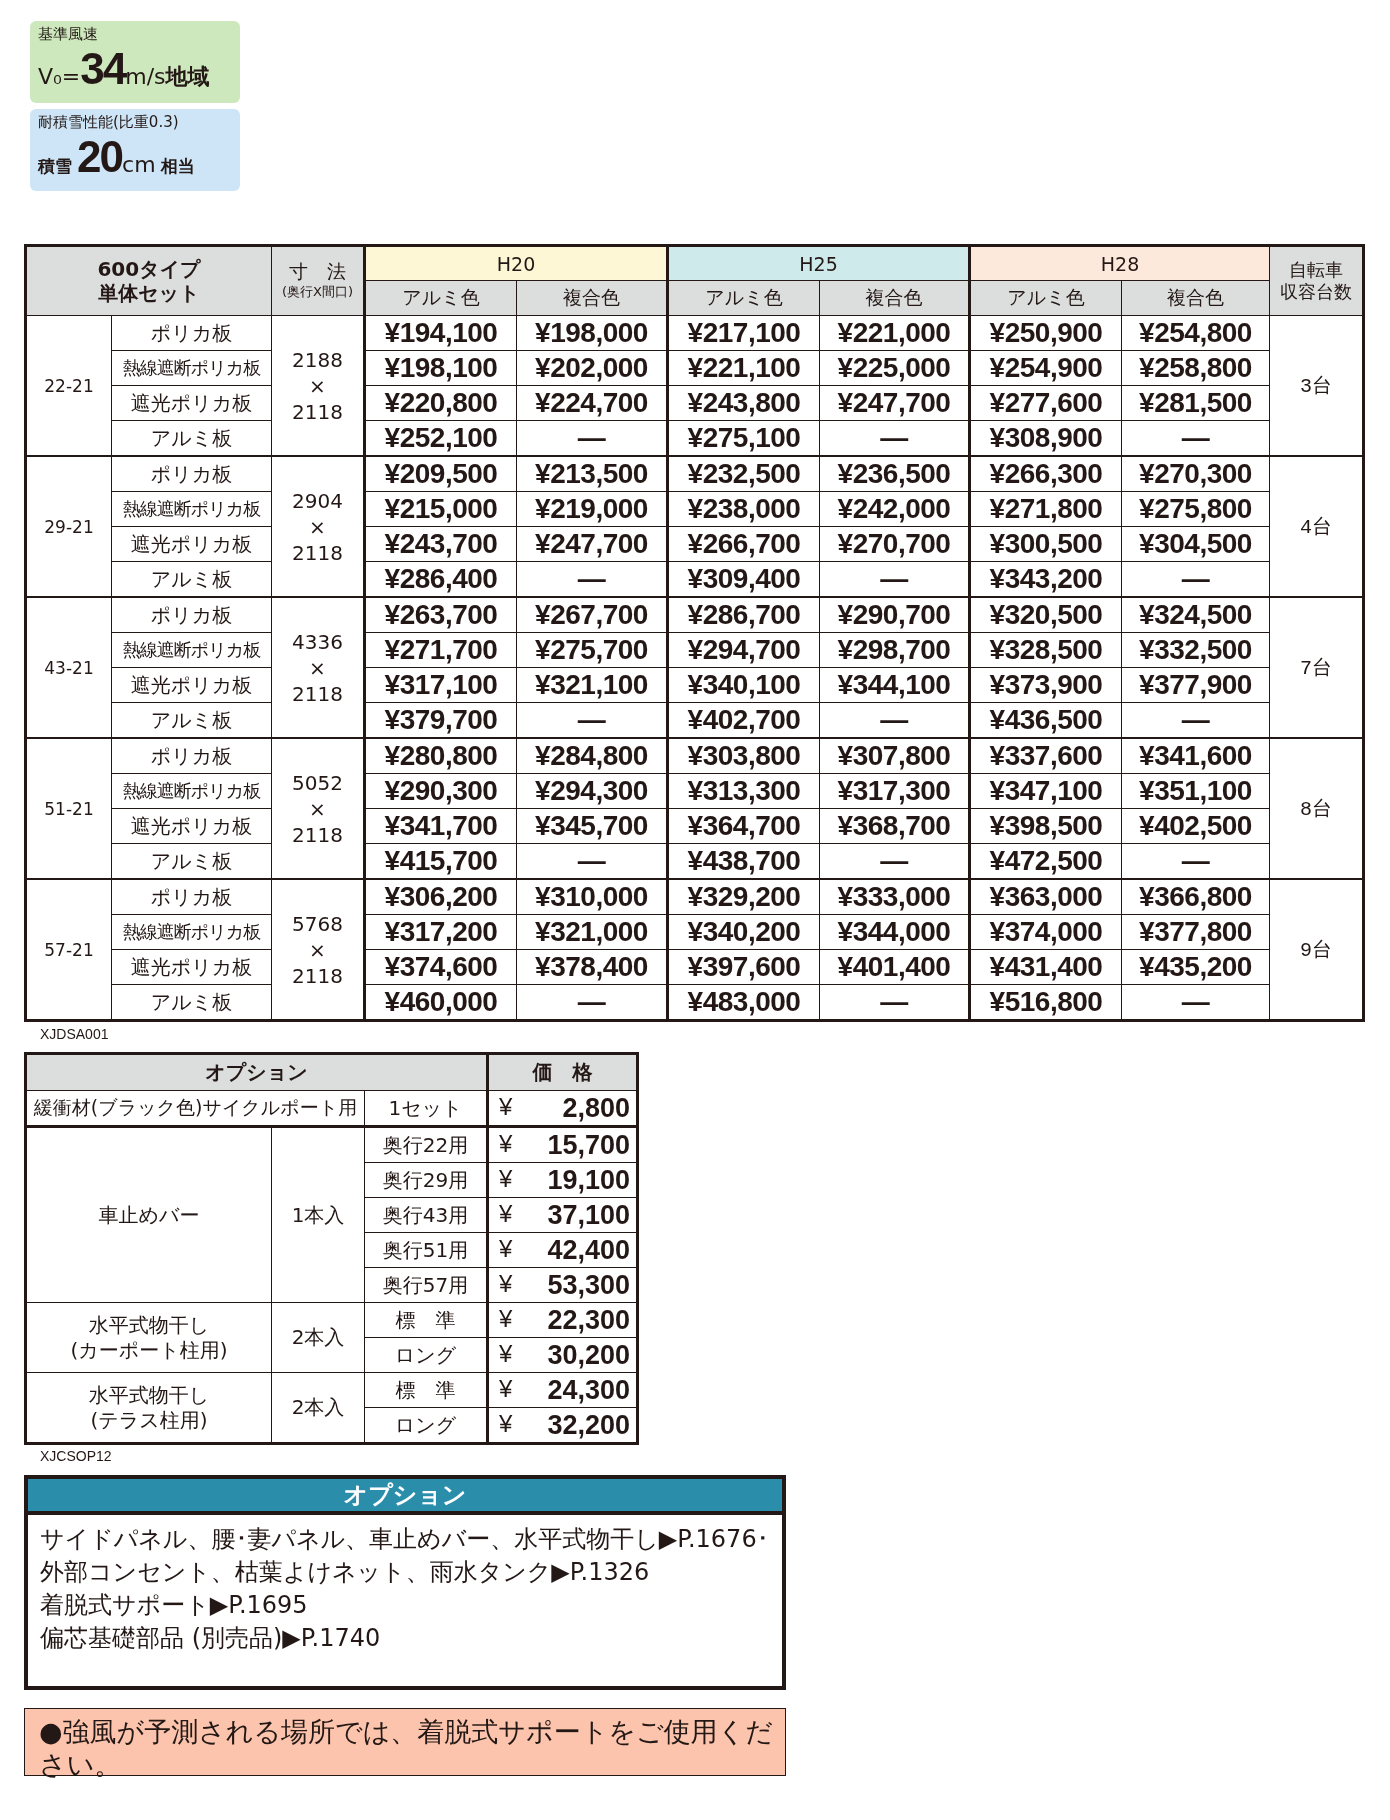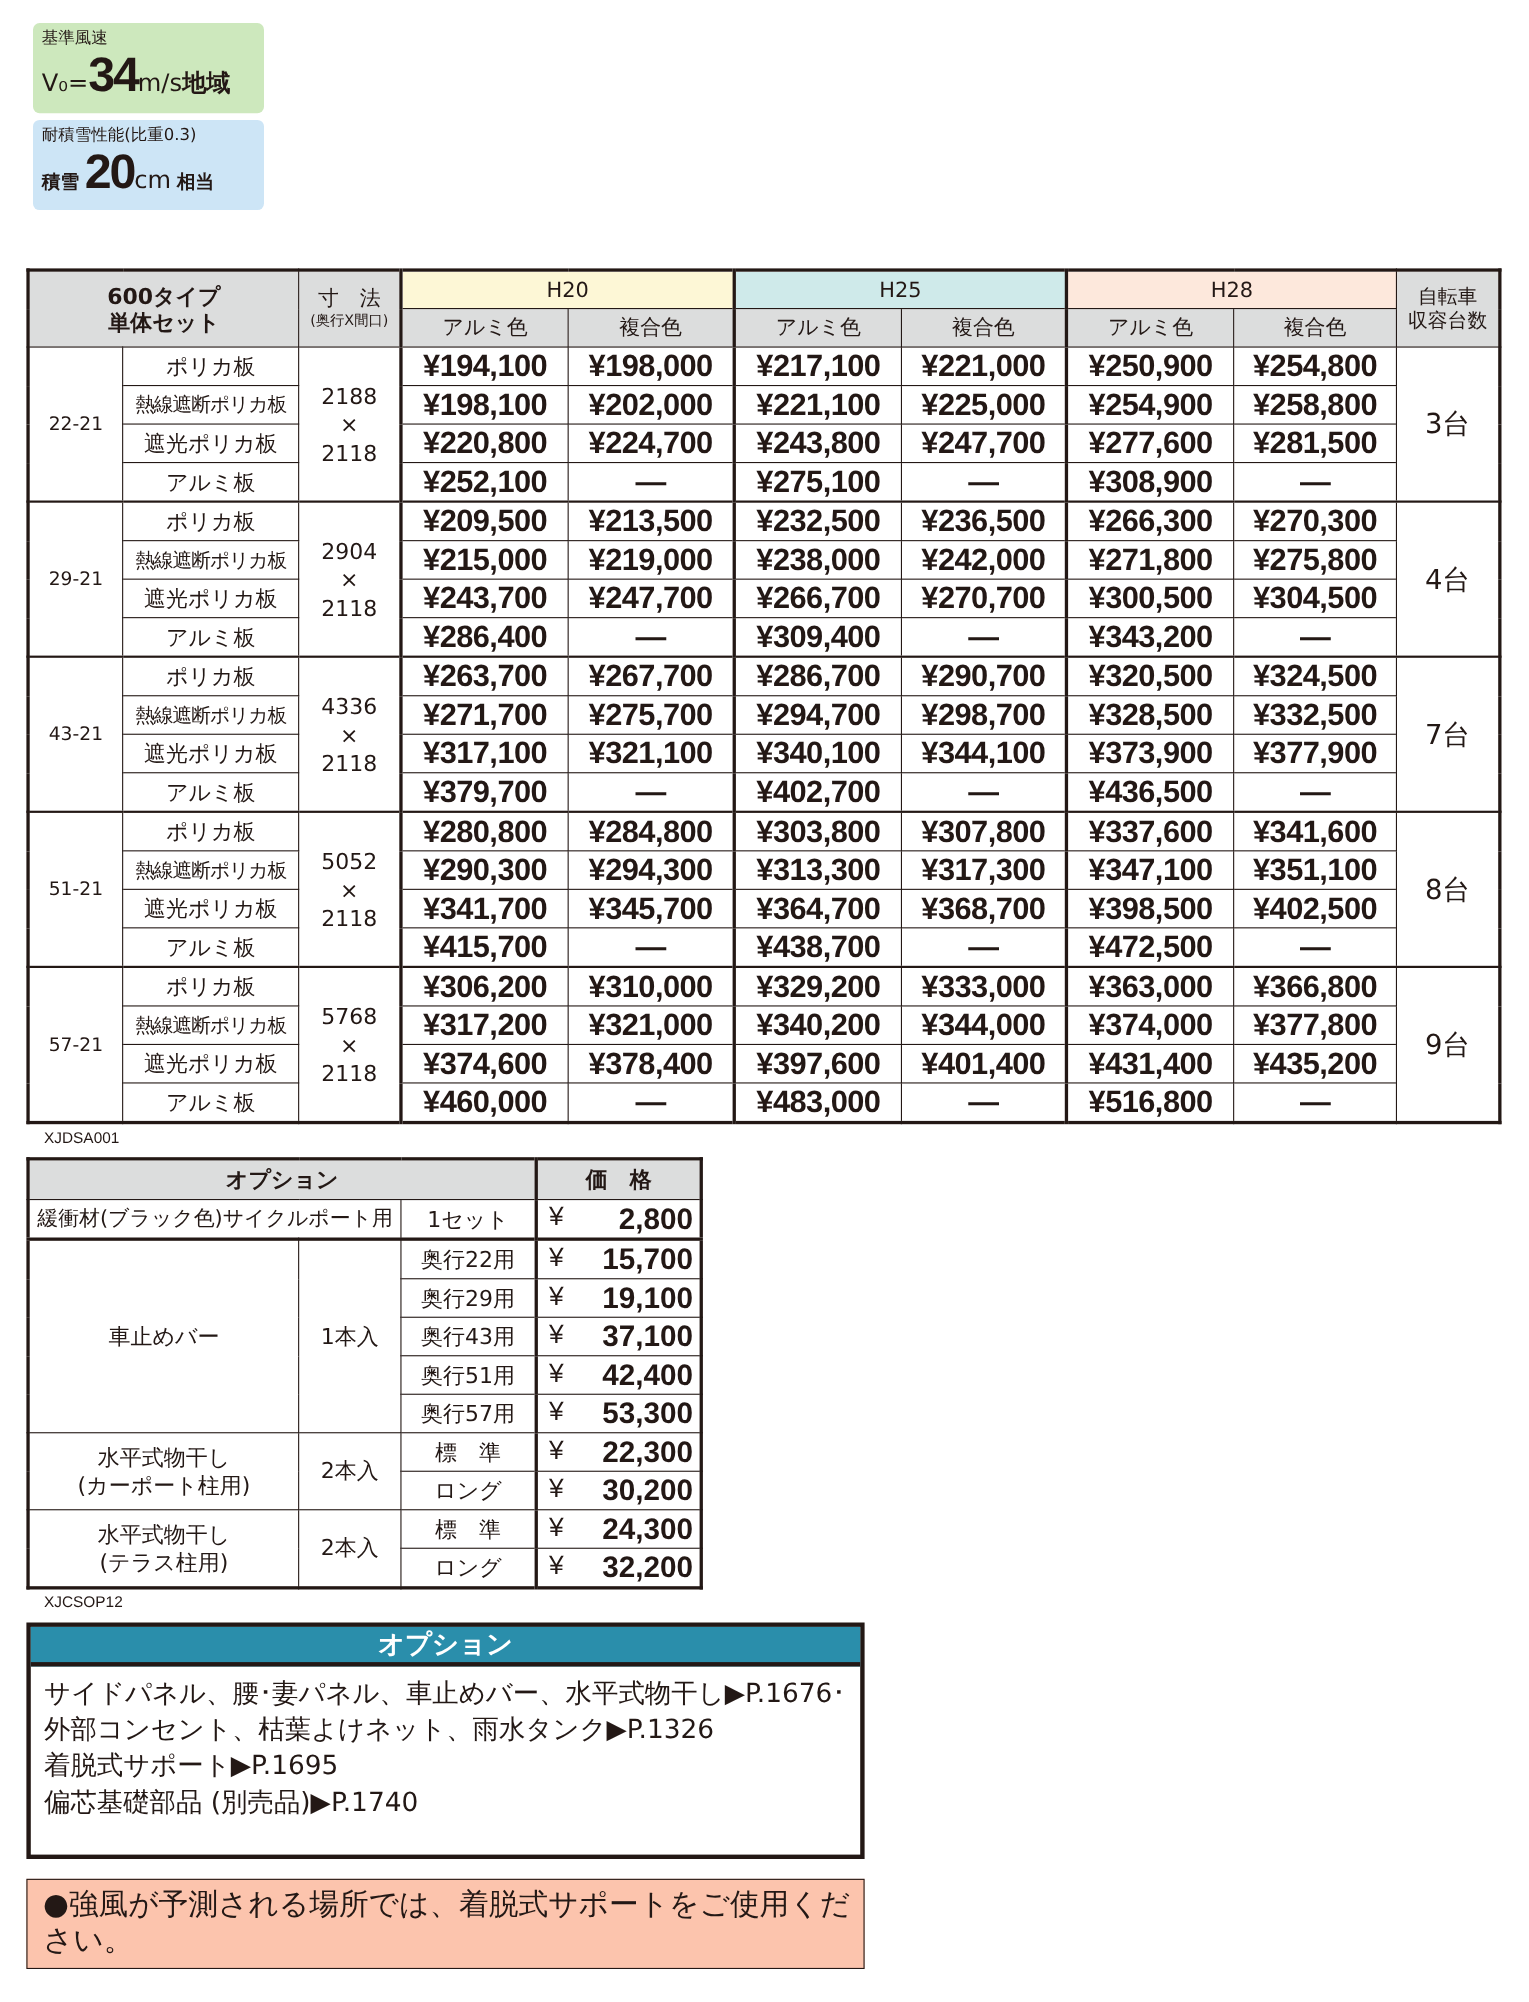--- a/index.html
+++ b/index.html
@@ -23,33 +23,33 @@
   #main th.g20{background:#fdf7d6;}
   #main th.g25{background:#cfeaea;}
   #main th.g28{background:#fde8dc;}
   #main th.h-bike{font-size:18px;line-height:22px;}
   #main td{height:34px;font-size:20px;}
   #main td.price{font-family:"Liberation Sans",sans-serif;font-weight:bold;font-size:28px;letter-spacing:-0.5px;}
   #main td.mat{font-size:20px;}
   #main td.mat.long{font-size:18px;letter-spacing:-1px;}
   #main td.size{font-size:17px;}
   #main td.dims{font-size:20px;line-height:26px;}
-  #main td.bikes{font-size:25px;}
+  #main td.bikes{font-size:20px;font-family:Liberation Mono, monospace;}
   .thick-l{border-left:3px solid #231815 !important;}
   .grp-top td{border-top:2px solid #231815;}
   .code{position:absolute;left:40px;font-size:14px;font-family:"Liberation Sans",sans-serif;}
   #opt{left:24px;top:1052px;width:612px;border:3px solid #231815;}
   #opt th{background:#dcdddd;font-weight:bold;font-size:20px;height:35px;}
   #opt td{height:34px;font-size:20px;}
   #opt td.p{text-align:right;padding-right:6px;font-family:"Liberation Sans",sans-serif;font-weight:bold;font-size:27px;}
   #opt td.p .yen{float:left;padding-left:10px;font-weight:normal;font-size:24px;}
   .optbox{position:absolute;left:24px;top:1475px;width:762px;height:215px;border:4px solid #231815;box-sizing:border-box;}
   .optbox .hdr{background:#2a8eab;color:#fff;text-align:center;font-weight:bold;font-size:24px;height:32px;line-height:32px;border-bottom:4px solid #231815;}
   .optbox .body{padding:8px 12px;font-size:24px;line-height:33px;}
-  .note{position:absolute;left:24px;top:1708px;width:762px;height:82px;background:#fcc4ad;border:1px solid #231815;box-sizing:border-box;padding:6px 10px 0 14px;font-size:27px;line-height:33px;}
+  .note{position:absolute;left:24px;top:1708px;width:762px;height:68px;background:#fcc4ad;border:1px solid #231815;box-sizing:border-box;padding:6px 10px 0 14px;font-size:27px;line-height:33px;}
 </style>
 </head>
 <body>
 
 <div class="badge wind">
   <div class="lbl">基準風速</div>
   <div class="big-line">
     <span class="pre">V₀=</span>
     <span class="num">34</span>
     <span class="pre">m/s</span>

